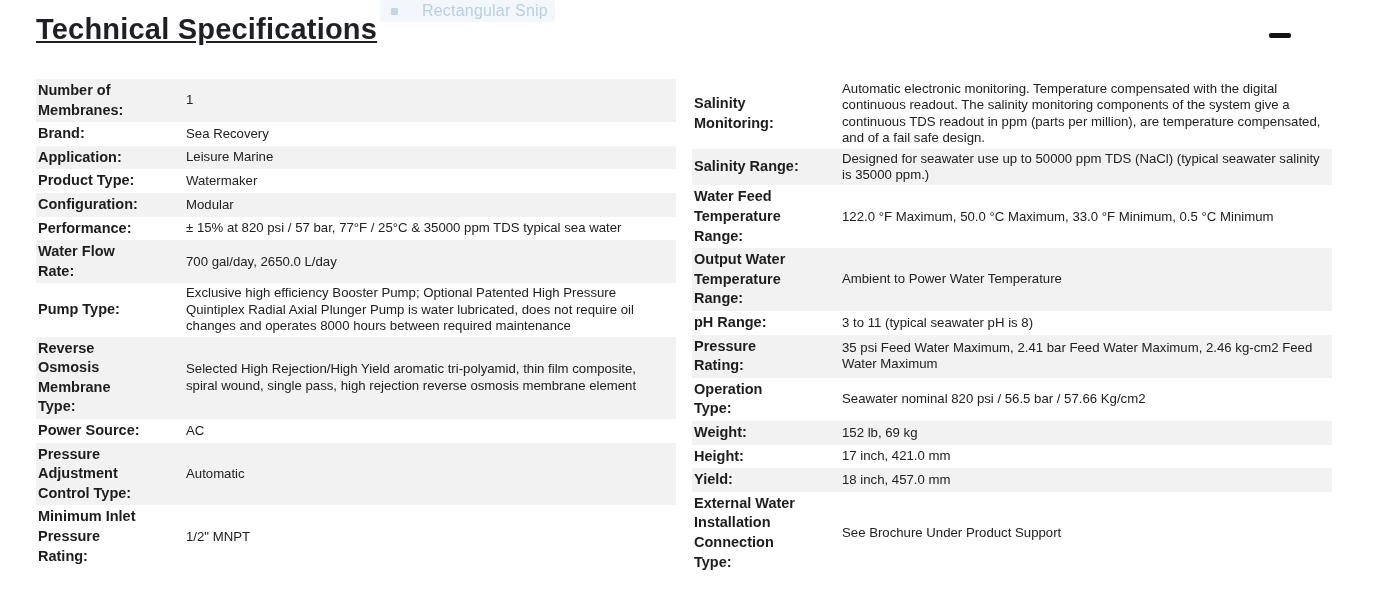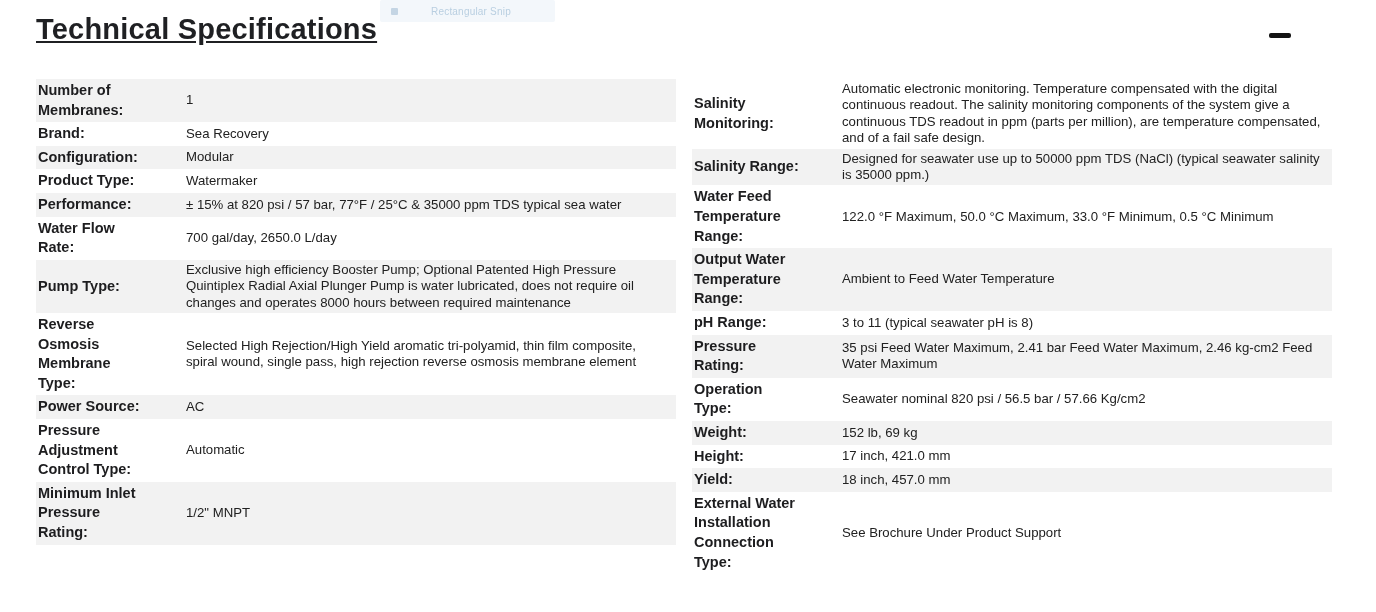--- a/index.html
+++ b/index.html
@@ -5,21 +5,21 @@
   * { margin:0; padding:0; box-sizing:border-box; }
   html,body { width:1376px; height:612px; background:#ffffff; overflow:hidden;
     font-family:"Liberation Sans", sans-serif; color:#212121; }
   .screen { position:relative; width:1376px; height:612px; background:#ffffff; }
 
   
   .snip-tooltip { position:absolute; left:380px; top:0; width:175px; height:22px;
     background:#f3f7fb; border-radius:2px; display:flex; align-items:center; }
   .snip-icon { width:7px; height:7px; background:#c4d5e4; border-radius:1px;
     margin-left:11px; flex:0 0 auto; }
-  .snip-label { margin-left:33px; font-size:10px; color:#b9cfe1; letter-spacing:.2px; }
+  .snip-label { margin-left:24px; font-size:16px; color:#b9cfe1; letter-spacing:.2px; }
 
   
   .page-title { position:absolute; left:36px; top:13px; font-size:29px; font-weight:700;
     color:#1f2023; letter-spacing:.2px; white-space:nowrap;text-decoration:underline; }
 
   
   .collapse-btn { position:absolute; left:1264px; top:26px; width:32px; height:18px;
     display:flex; align-items:center; justify-content:center; cursor:pointer;
     background:transparent; border:none; }
   .minus-bar { display:block; width:22px; height:5px; background:#141414; border-radius:2px; }
@@ -56,26 +56,30 @@
   <div class="spec-table left">
     <div class="spec-row">
       <div class="cell label">Number of Membranes:</div>
       <div class="cell value">1</div>
     </div>
     <div class="spec-row">
       <div class="cell label">Brand:</div>
       <div class="cell value">Sea Recovery</div>
     </div>
     <div class="spec-row">
-      <div class="cell label">Configuration:</div>
-      <div class="cell value">Modular</div>
+      <div class="cell label">Application:</div>
+      <div class="cell value">Leisure Marine</div>
     </div>
     <div class="spec-row">
       <div class="cell label">Product Type:</div>
       <div class="cell value">Watermaker</div>
+    </div>
+    <div class="spec-row">
+      <div class="cell label">Configuration:</div>
+      <div class="cell value">Modular</div>
     </div>
     <div class="spec-row">
       <div class="cell label">Performance:</div>
       <div class="cell value">± 15% at 820 psi / 57 bar, 77°F / 25°C &amp; 35000 ppm TDS typical sea water</div>
     </div>
     <div class="spec-row">
       <div class="cell label">Water Flow Rate:</div>
       <div class="cell value">700 gal/day, 2650.0 L/day</div>
     </div>
     <div class="spec-row">
@@ -109,21 +113,21 @@
     <div class="spec-row">
       <div class="cell label">Salinity Range:</div>
       <div class="cell value">Designed for seawater use up to 50000 ppm TDS (NaCl) (typical seawater salinity is 35000 ppm.)</div>
     </div>
     <div class="spec-row">
       <div class="cell label">Water Feed Temperature Range:</div>
       <div class="cell value">122.0 °F Maximum, 50.0 °C Maximum, 33.0 °F Minimum, 0.5 °C Minimum</div>
     </div>
     <div class="spec-row">
       <div class="cell label">Output Water Temperature Range:</div>
-      <div class="cell value">Ambient to Feed Water Temperature</div>
+      <div class="cell value">Ambient to Power Water Temperature</div>
     </div>
     <div class="spec-row">
       <div class="cell label">pH Range:</div>
       <div class="cell value">3 to 11 (typical seawater pH is 8)</div>
     </div>
     <div class="spec-row">
       <div class="cell label">Pressure Rating:</div>
       <div class="cell value">35 psi Feed Water Maximum, 2.41 bar Feed Water Maximum, 2.46 kg-cm2 Feed Water Maximum</div>
     </div>
     <div class="spec-row">

